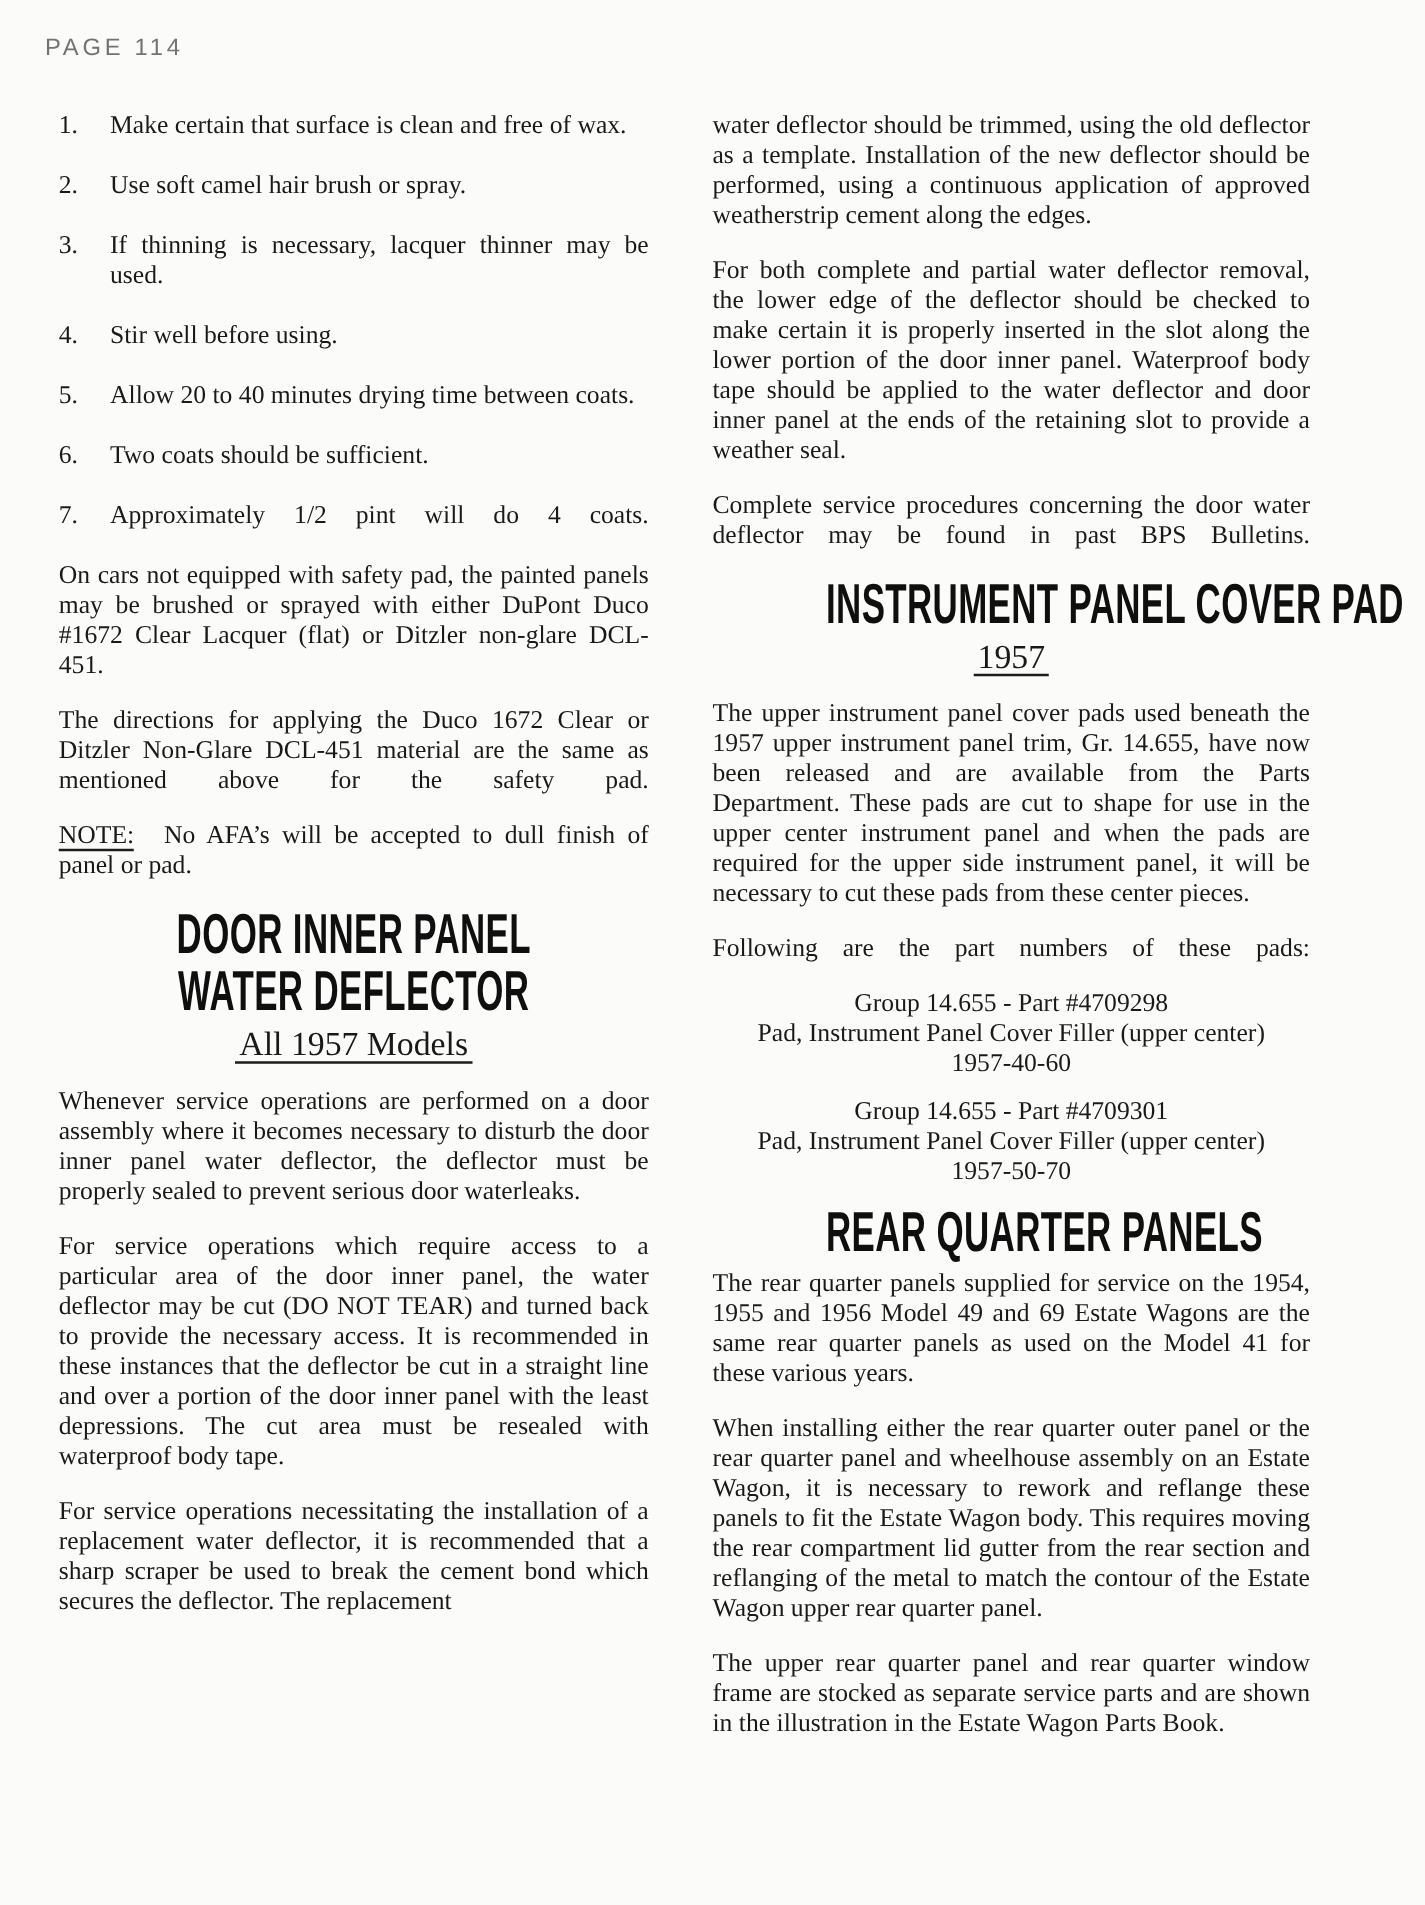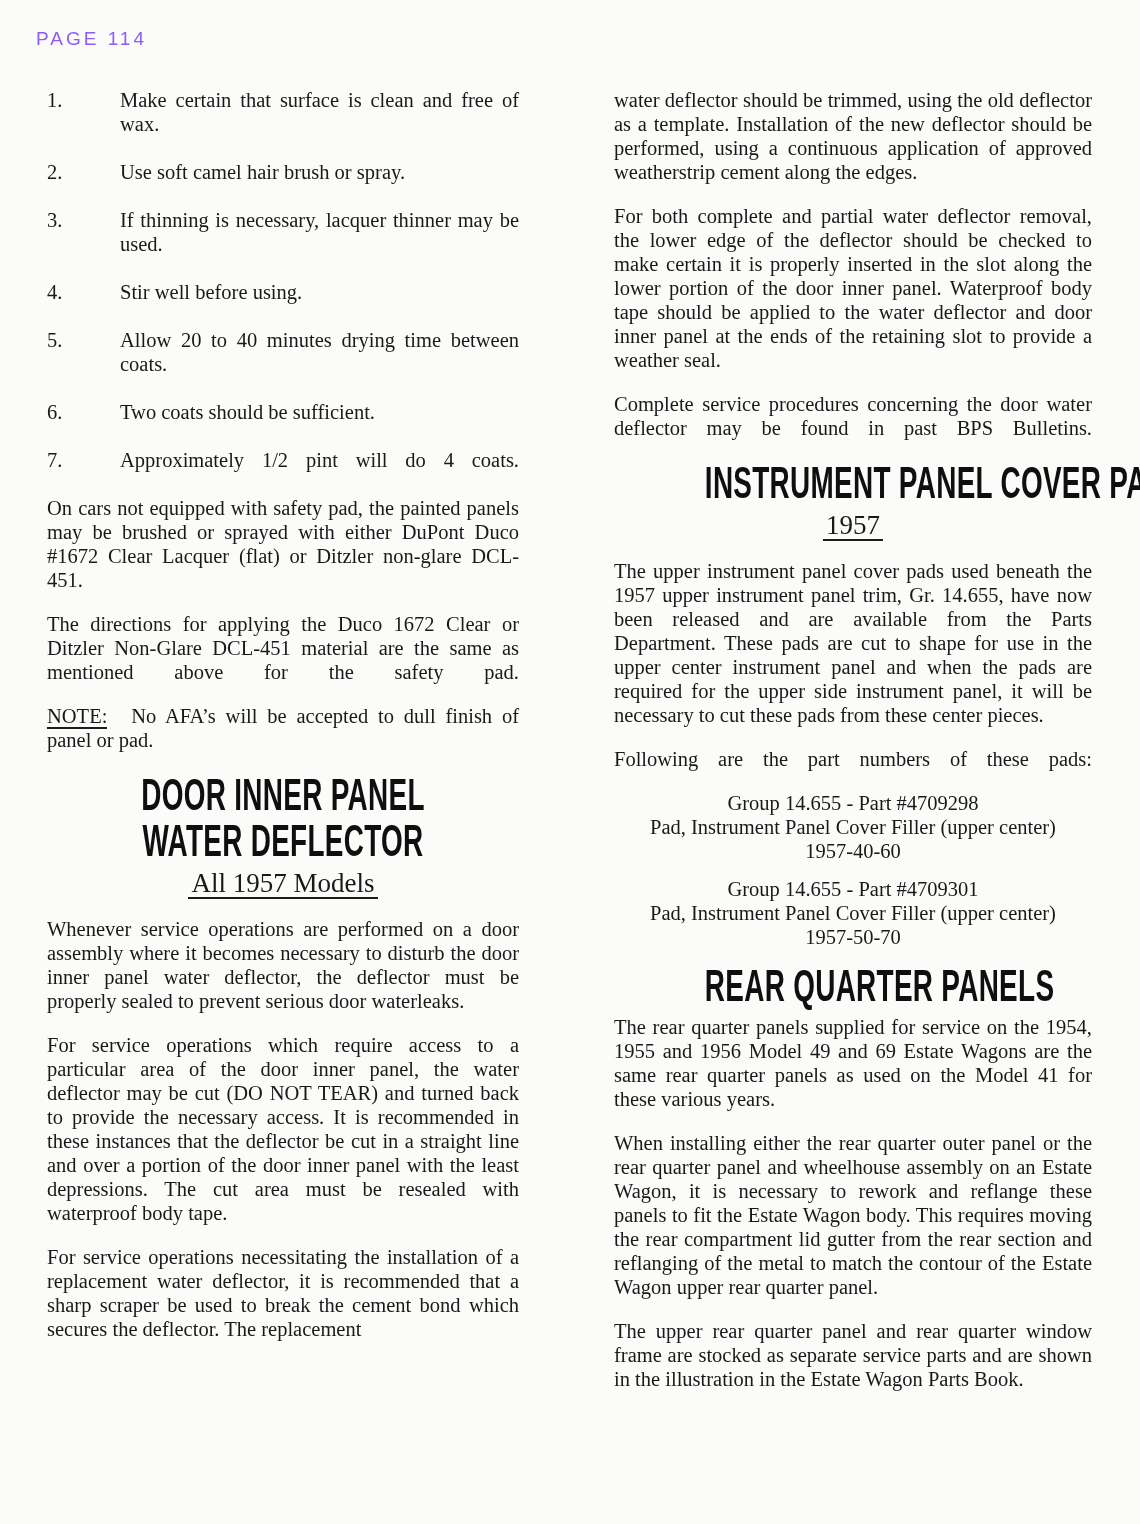--- a/index.html
+++ b/index.html
@@ -7,33 +7,33 @@
     width:1140px;height:1524px;
     background:#fbfbf9;
     color:#191919;
     font-family:"Liberation Serif","DejaVu Serif",serif;
     font-size:20.5px;line-height:24px;
     overflow:hidden;position:relative;
   }
   .page-header{
     position:absolute;top:27px;left:36px;
     font-family:"Liberation Sans","DejaVu Sans",sans-serif;
-    font-size:19px;letter-spacing:3px;color:#8b5cf6;
+    font-size:19px;letter-spacing:3px;color:#737373;
   }
   .columns{
     position:absolute;top:88px;left:47px;
     display:flex;gap:51px;
   }
   .col-left{width:472px;}
-  .col-right{width:478px;margin-left:44px;}
+  .col-right{width:478px;}
   p.body-para{margin:0 0 20px;text-align:justify;}
   .stretch-last{text-align-last:justify;}
   .list-row{display:flex;margin:0 0 24px;}
   .list-num{width:41px;flex:none;}
-  .list-text{flex:1;text-align:justify;margin-left:32px;}
+  .list-text{flex:1;text-align:justify;}
   .headline{text-align:center;margin:0 0 6px;}
   .headline.mt{margin-top:14px;}
   .hl-line{
     display:block;
     font-family:"Liberation Sans","DejaVu Sans",sans-serif;
     font-weight:700;font-size:45px;line-height:46px;
     color:#0f0f0f;white-space:nowrap;
     transform:scaleX(0.62);transform-origin:50% 50%;
     letter-spacing:0.5px;
   }

